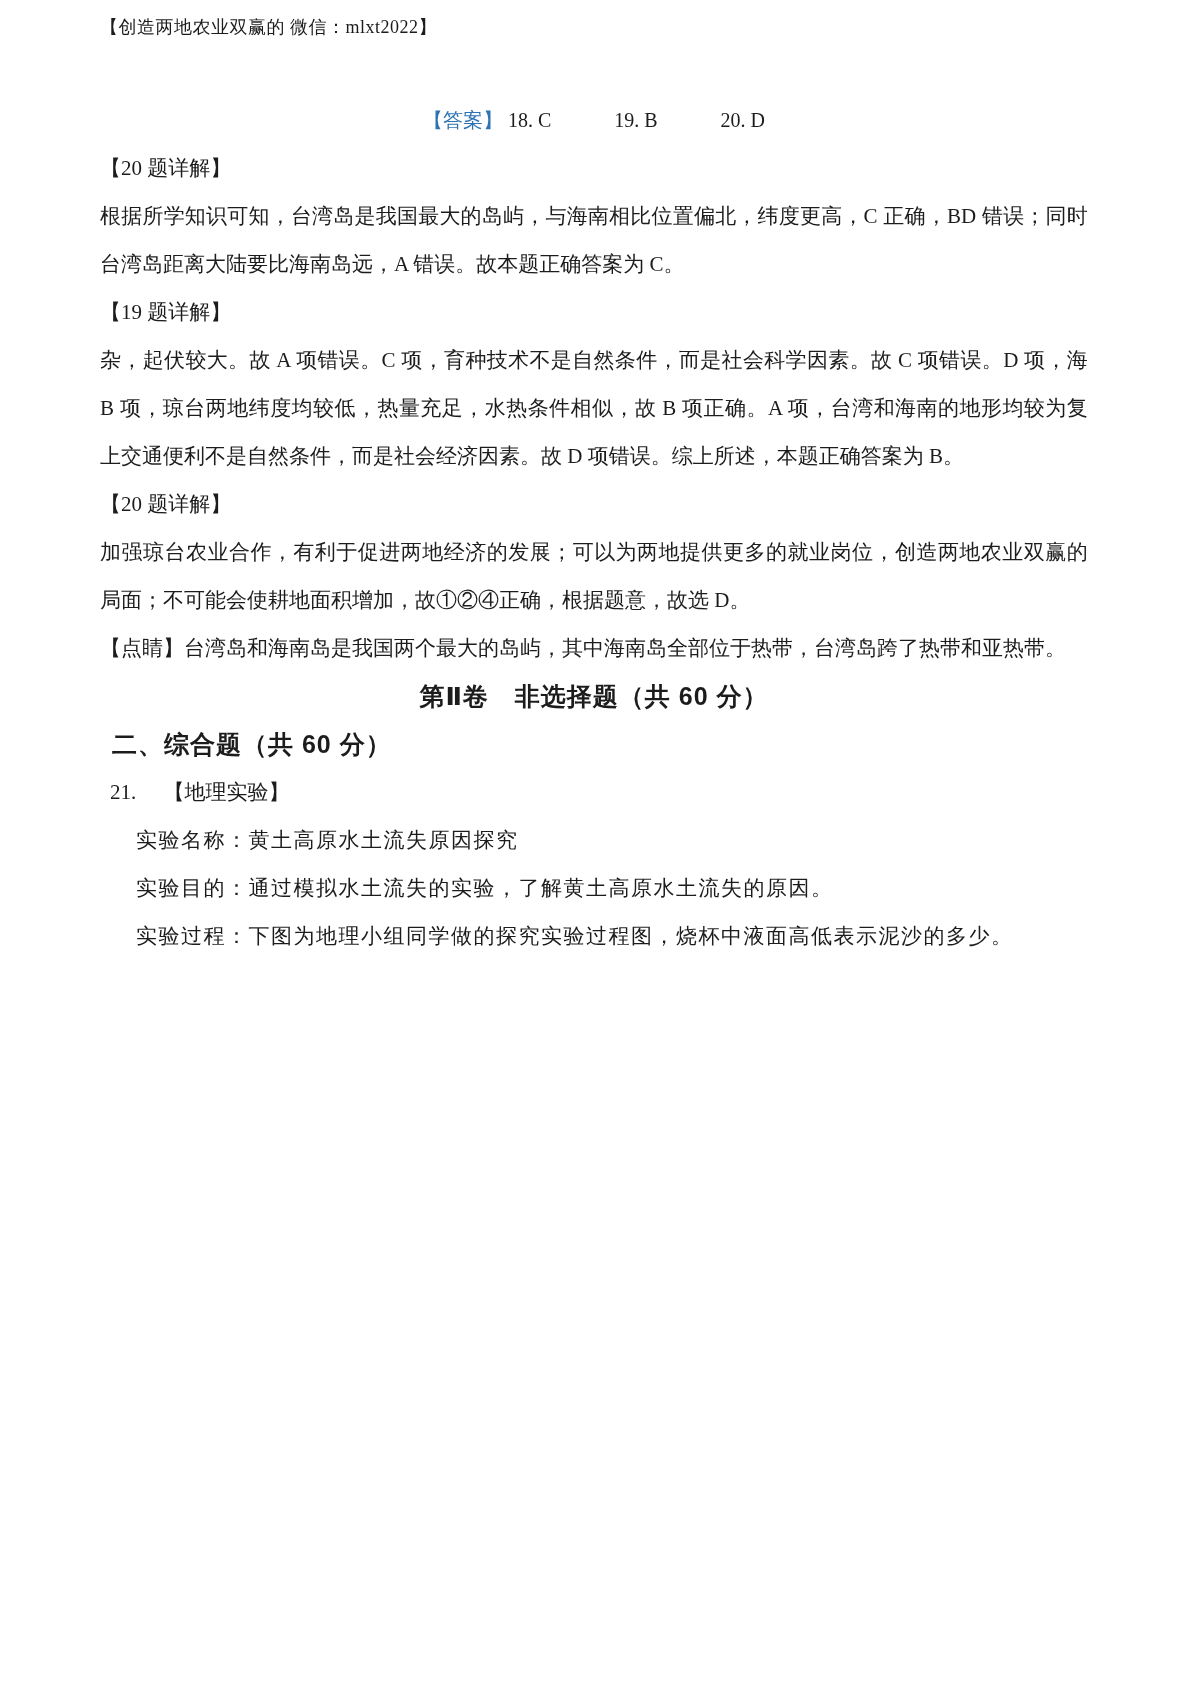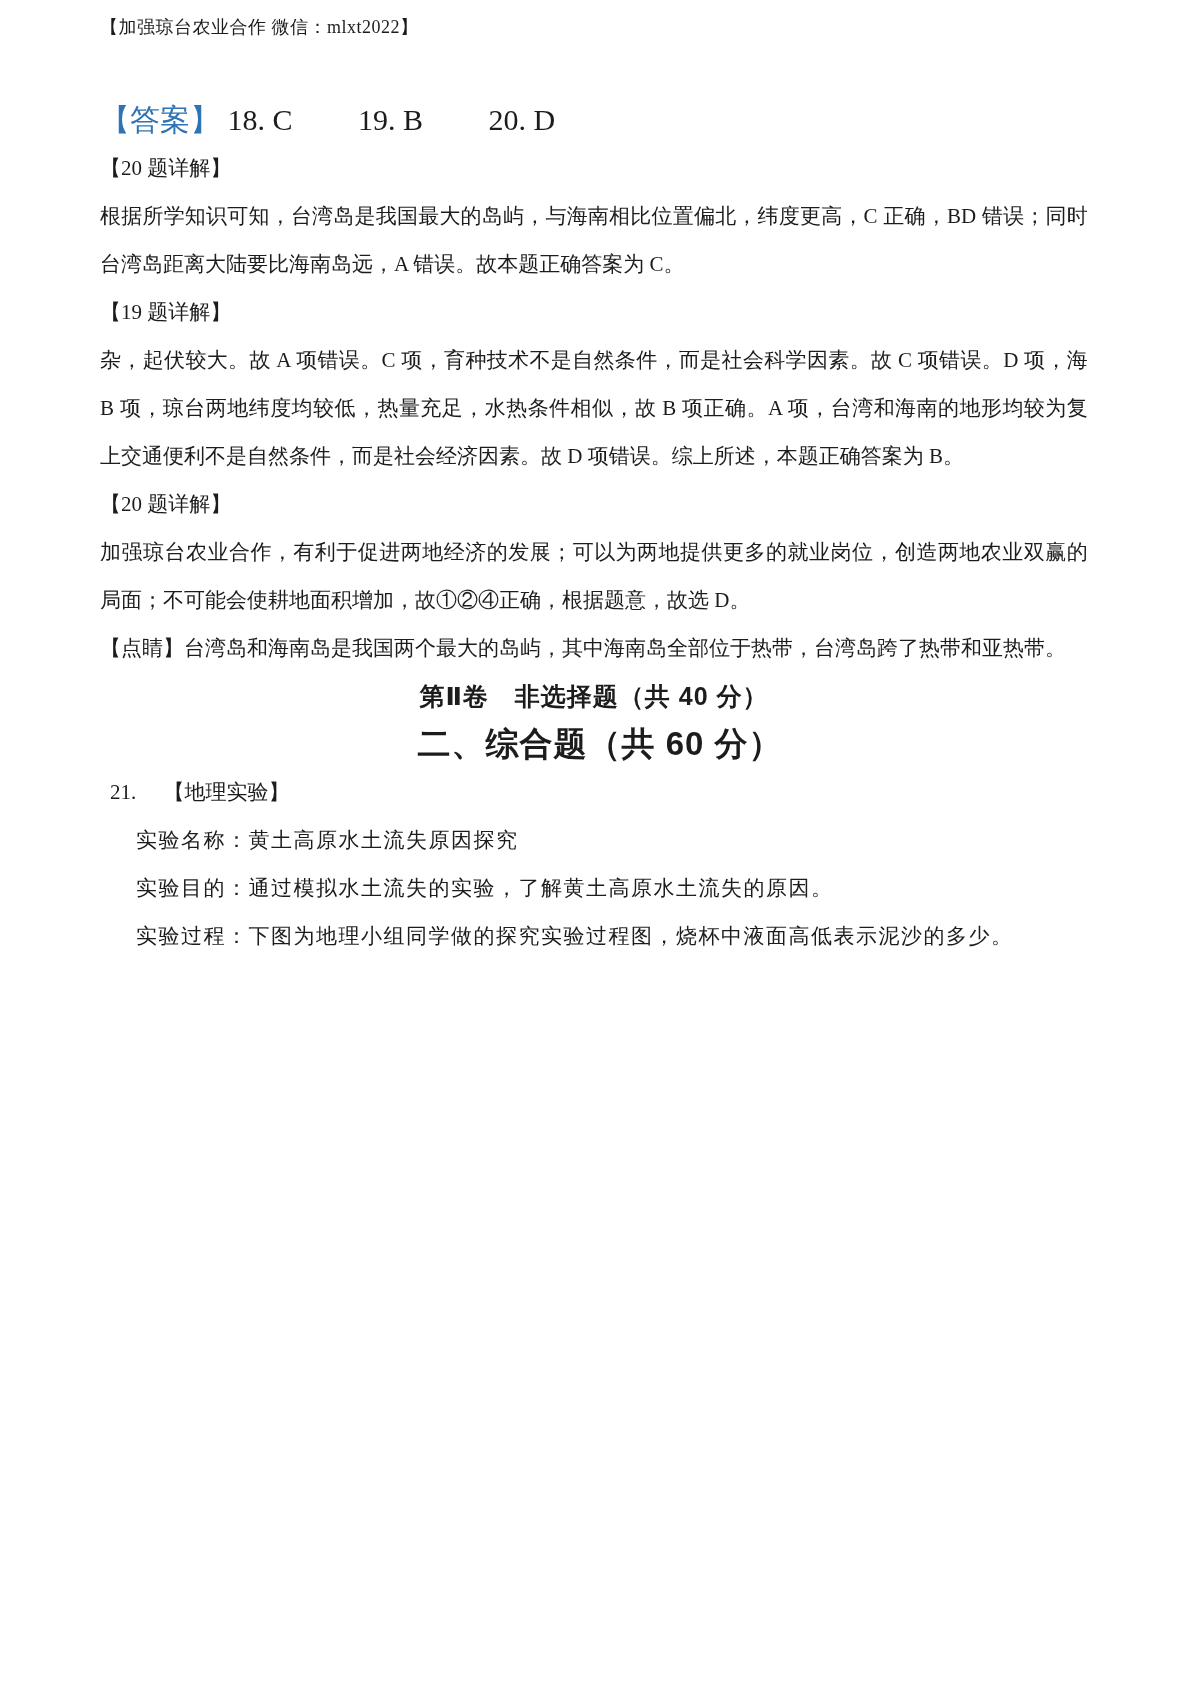--- a/index.html
+++ b/index.html
@@ -28,48 +28,47 @@
     white-space: nowrap;
   }
   .wrapline { white-space: normal; }
   .jfull {
     white-space: normal;
     text-align: justify;
     text-align-last: justify;
     letter-spacing: 0.2px;
   }
   .blue { color: #2E74B5; }
-  .answers-line { font-size: 30px; }
+  .answers-line { font-size: 20px; text-align: center; }
   .ans { margin-right: 58px; }
   .ans:last-child { margin-right: 0; }
   .part-title {
     text-align: center;
     font-family: "Liberation Sans", "DejaVu Sans", sans-serif;
     font-weight: bold;
     font-size: 25px;
     letter-spacing: 1px;
   }
   .section-title {
     font-family: "Liberation Sans", "DejaVu Sans", sans-serif;
     font-weight: bold;
-    font-size: 33px;
+    font-size: 25px;
     margin-left: 12px;
     letter-spacing: 1px;
-    text-align: center;
   }
   .q-line { margin-left: 10px; }
   .q-tag { margin-left: 22px; font-family: Liberation Serif, serif; }
   .exp-line { margin-left: 36px; letter-spacing: 1.5px; }
 </style>
 </head>
 <body>
 
 <div class="page">
 
-  <div class="watermark">【加强琼台农业合作 微信：mlxt2022】</div>
+  <div class="watermark">【创造两地农业双赢的 微信：mlxt2022】</div>
 
   <div class="spacer"></div>
 
   <div class="line answers-line">
     <span class="blue">【答案】</span>
     <span class="ans">18. C</span>
     <span class="ans">19. B</span>
     <span class="ans">20. D</span>
   </div>
 
@@ -82,21 +81,21 @@
   <div class="line jfull">杂，起伏较大。故 A 项错误。C 项，育种技术不是自然条件，而是社会科学因素。故 C 项错误。D 项，海</div>
   <div class="line jfull">B 项，琼台两地纬度均较低，热量充足，水热条件相似，故 B 项正确。A 项，台湾和海南的地形均较为复</div>
   <div class="line wrapline">上交通便利不是自然条件，而是社会经济因素。故 D 项错误。综上所述，本题正确答案为 B。</div>
 
   <div class="line">【20 题详解】</div>
   <div class="line jfull">加强琼台农业合作，有利于促进两地经济的发展；可以为两地提供更多的就业岗位，创造两地农业双赢的</div>
   <div class="line wrapline">局面；不可能会使耕地面积增加，故①②④正确，根据题意，故选 D。</div>
 
   <div class="line wrapline">【点睛】台湾岛和海南岛是我国两个最大的岛屿，其中海南岛全部位于热带，台湾岛跨了热带和亚热带。</div>
 
-  <div class="line part-title">第Ⅱ卷　非选择题（共 40 分）</div>
+  <div class="line part-title">第Ⅱ卷　非选择题（共 60 分）</div>
 
   <div class="line section-title">二、综合题（共 60 分）</div>
 
   <div class="line q-line">
     <span>21.</span>
     <span class="q-tag">【地理实验】</span>
   </div>
 
   <div class="line exp-line">实验名称：黄土高原水土流失原因探究</div>
   <div class="line exp-line">实验目的：通过模拟水土流失的实验，了解黄土高原水土流失的原因。</div>

